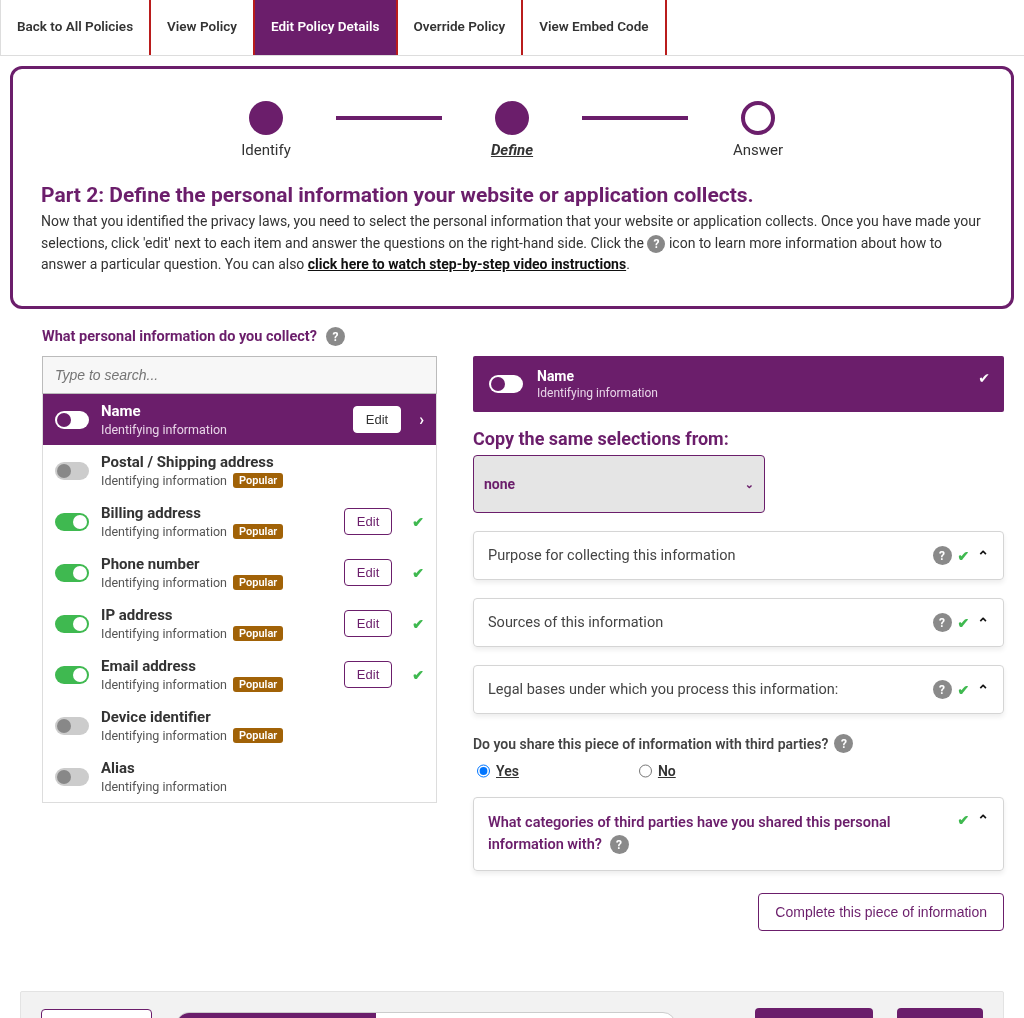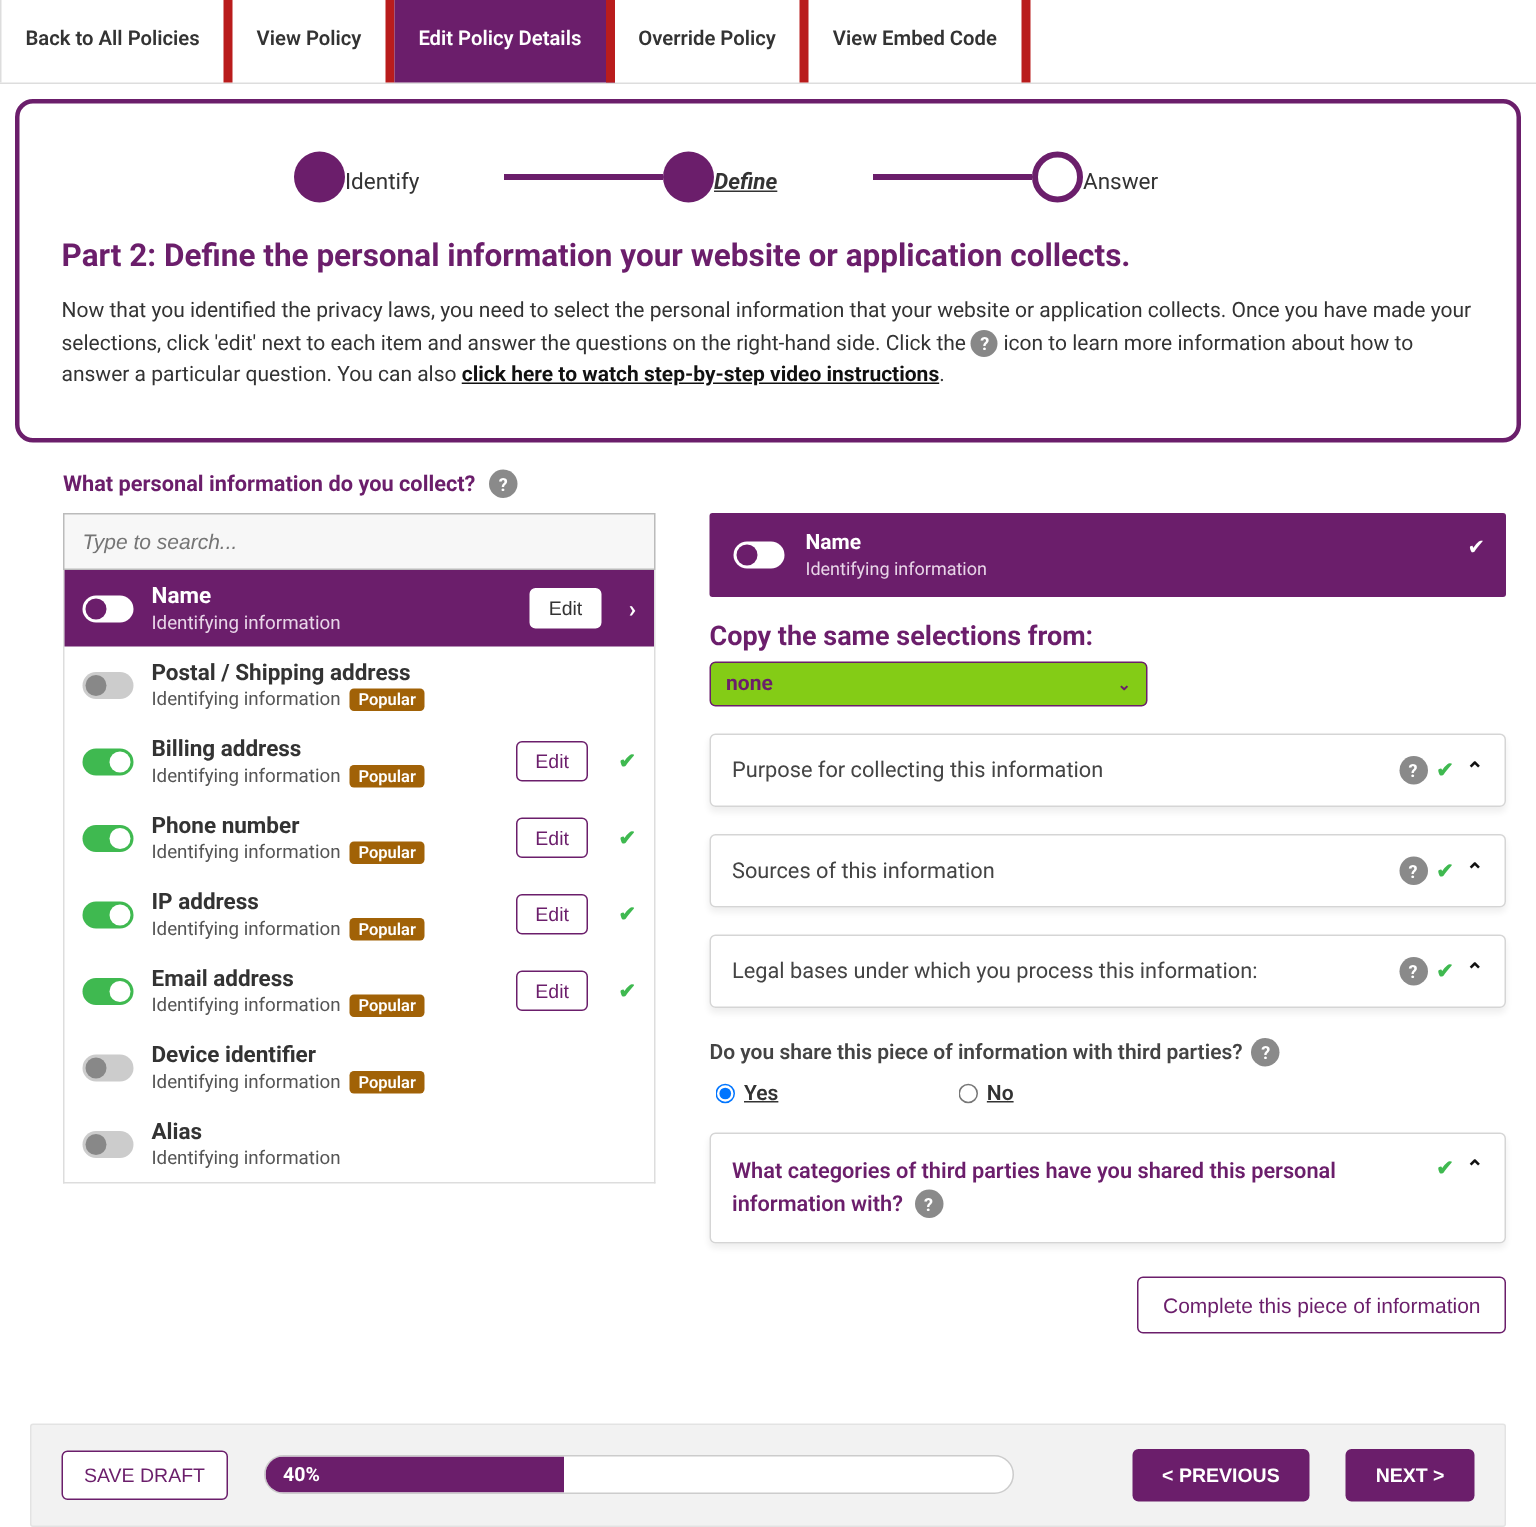--- a/index.html
+++ b/index.html
@@ -1,30 +1,30 @@
 <!DOCTYPE html>
 <html><head>
 <meta charset="utf-8">
 <style>
   * { box-sizing: border-box; margin: 0; padding: 0; }
   body { font-family: -apple-system, BlinkMacSystemFont, "Segoe UI", Roboto, "Helvetica Neue", Arial, sans-serif; background: #fff; color: #333; font-size: 14px; }
   .tabs { display: flex; border-bottom: 1px solid #ddd; height: 56px;}
-  .tab { padding: 18px 16px; border-right: 6px solid #b91c1c; cursor: pointer; font-size: 13.5px; font-weight:600; color:#333;}
+  .tab { padding: 18px 16px; border-right: 2px solid #b91c1c; cursor: pointer; font-size: 13.5px; font-weight:600; color:#333;}
   .tab:first-child { border-left: 1px solid #ddd;}
   .tab.active { background: #6b1e6b; color: #fff; }
   .main { padding: 10px 10px 0 10px; }
   .panel { border: 3px solid #6b1e6b; border-radius: 12px; padding: 24px 28px 30px; }
   .stepper { display: flex; justify-content: center; align-items: flex-start; gap: 0; margin: 8px 0 24px; }
-  .step { display:flex; flex-direction:row; align-items:center; width:140px;}
+  .step { display:flex; flex-direction:column; align-items:center; width:140px;}
   .step-circle { width: 34px; height: 34px; border-radius: 50%; background:#6b1e6b; position: relative;}
   .step-circle.empty { background:#fff; border:4px solid #6b1e6b;}
   .step-label { margin-top:6px; font-size:15px; color:#333;}
   .step-label.active { font-weight:700; text-decoration: underline; font-style: italic;}
   .step-line { width: 106px; height: 4px; background:#6b1e6b; margin-top: 15px;}
-  .panel h2 { color: #6b1e6b; font-size: 21px; font-weight:700; margin-bottom: 14px;}
+  .panel h2 { color: #6b1e6b; font-size: 21px; font-weight:700; margin-bottom: 4px;}
   .panel p { font-size: 14px; line-height: 1.55; color:#333;}
   .panel p a { color:#111; text-decoration: underline; font-weight:700;}
   .help-inline { display:inline-flex; width:18px; height:18px; background:#888; color:#fff; border-radius:50%; align-items:center; justify-content:center; font-size:12px; font-weight:700; vertical-align:middle;}
   .section-title { color:#6b1e6b; font-weight:700; font-size:14.5px; margin: 18px 0 10px 32px; display:flex; align-items:center; gap:9px;}
   .two-col { display:flex; gap:36px; padding: 0 10px 0 32px;}
   .left-col { width: 395px; flex-shrink:0;}
   .right-col { flex:1; min-width:0;}
   .search-box { width:100%; border:1px solid #bbb; padding:10px 12px; font-size:14px; background:#f7f7f7; color:#888; font-style:italic;}
   .info-list { border:1px solid #ddd; border-top:none;}
   .info-item { display:flex; align-items:center; padding:8px 12px; gap:12px; position:relative;}
@@ -43,21 +43,21 @@
   .toggle.on::after { background:#fff; left:18px;}
   .edit-btn { border:1px solid #6b1e6b; background:#fff; color:#6b1e6b; border-radius:4px; padding:5px 12px; font-size:13px; cursor:pointer;}
   .info-item.selected .edit-btn { background:#fff; color:#333; border-color:#fff;}
   .chevron-icon { color:#fff; font-size:16px; font-weight:700; margin-left: 6px;}
   .check-icon { color:#3fb950; font-size:14px; font-weight:700; margin-left:8px;}
   .right-header { background:#6b1e6b; color:#fff; padding:12px 16px; display:flex; align-items:center; gap:14px; border-radius:2px; position:relative;}
   .right-header .item-name { font-size:14px;}
   .right-header .item-sub { font-size:12px; color:#e8d5e8;}
   .right-header .ok-icon { position:absolute; right:14px; top:14px; color:#fff; font-size:14px;}
   .copy-title { color:#6b1e6b; font-weight:700; font-size:18px; margin:16px 0 6px; }
-  .copy-select { width:55%; border:1px solid #6b1e6b; border-radius:4px; padding:6px 10px; font-weight:700; color:#6b1e6b; background:#84cc16; cursor:pointer; display:flex; justify-content:space-between; align-items:center;}
+  .copy-select { width:55%; border:1px solid #6b1e6b; border-radius:4px; padding:20px 10px; font-weight:700; color:#6b1e6b; background:#e5e5e5; cursor:pointer; display:flex; justify-content:space-between; align-items:center;}
   .accordion { border:1px solid #d5d5d5; border-radius:4px; padding:14px 14px; margin-top:18px; display:flex; align-items:center; gap:6px; box-shadow: 0 3px 5px rgba(0,0,0,0.07);}
   .accordion .acc-title { flex:1; color:#444; font-size:14.5px;}
   .accordion .acc-title.purple { color:#6b1e6b; font-weight:600; line-height:1.5;}
   .acc-tail { display:flex; align-items:center; gap:8px;}
   .acc-check { color:#3fb950; font-weight:700;}
   .acc-caret { color:#111; font-weight:700;}
   .q-title { margin:20px 0 10px; color:#444; font-weight:600; font-size:14px; display:flex; align-items:center; gap:6px;}
   .radio-row { display:flex; gap:120px; margin-left:4px;}
   .radio-row label { display:flex; gap:6px; font-weight:600; cursor:pointer;text-decoration:underline;}
   .complete-btn { border:1px solid #6b1e6b; color:#6b1e6b; background:#fff; padding:10px 16px; border-radius:4px; font-size:14px; cursor:pointer; float:right; margin-top:22px;}

